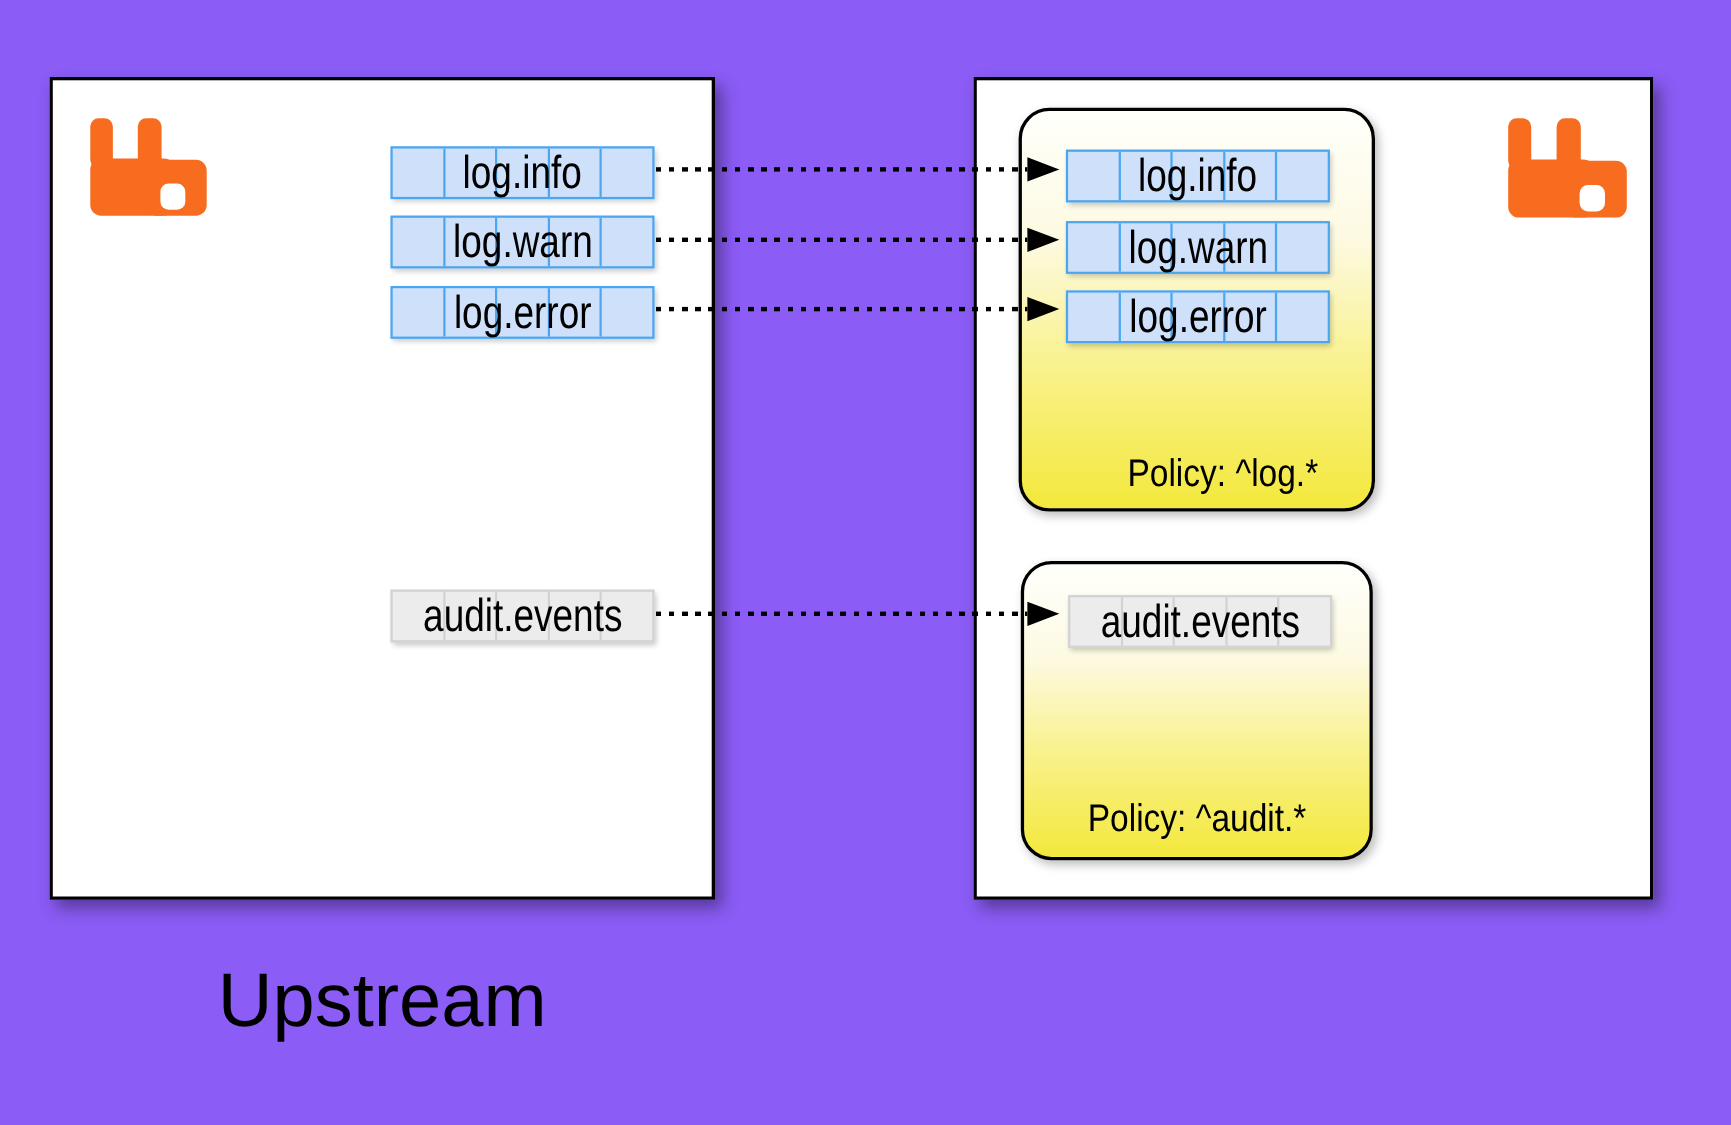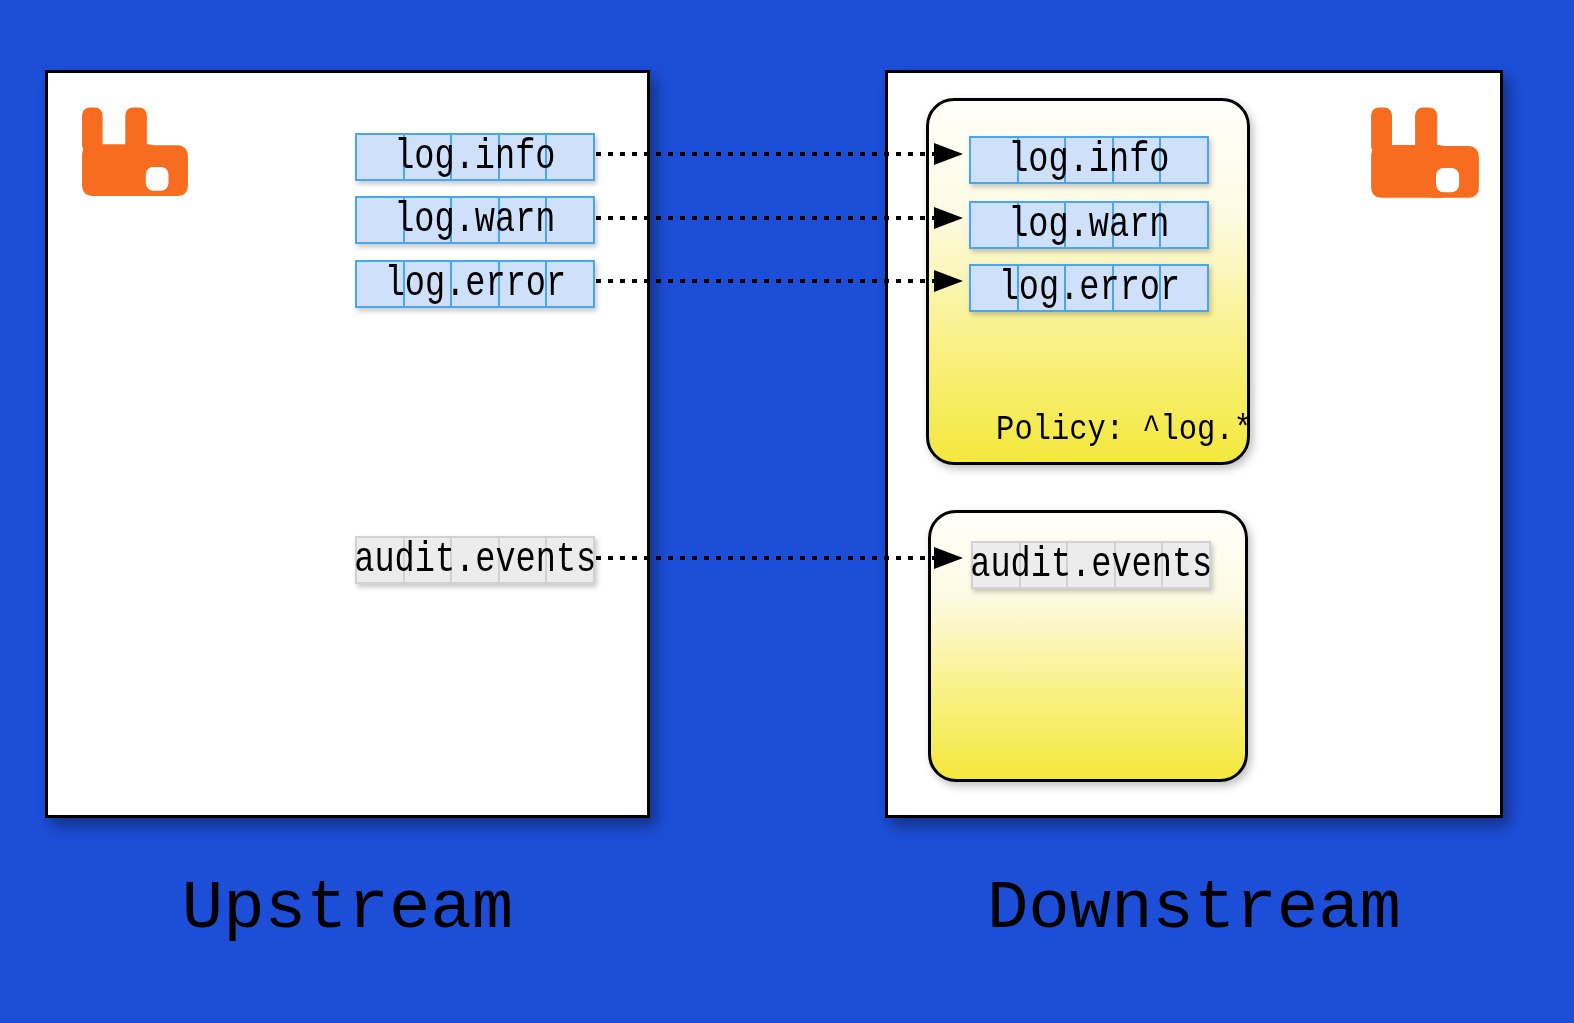--- a/index.html
+++ b/index.html
@@ -1,18 +1,18 @@
 <!DOCTYPE html>
 <html><head>
 <meta charset="utf-8">
 <style>
   html,body { margin:0; padding:0; background:#ffffff; }
   .canvas {
-    position:relative; width:1574px; height:1023px; background:#1d4ed8;
-    font-family:Liberation Mono, monospace; color:#000; overflow:hidden;
+    position:relative; width:1574px; height:1023px; background:#8b5cf6;
+    font-family:Liberation Sans, sans-serif; color:#000; overflow:hidden;
   }
   .broker {
     position:absolute; background:#ffffff; border:3px solid #000000;
     box-shadow:6px 8px 14px rgba(0,0,0,0.38); box-sizing:border-box;
   }
   .upstream-box  { left:45px;  top:70px; width:605px; height:748px; }
   .downstream-box{ left:885px; top:70px; width:618px; height:748px; }
 
   .logo { position:absolute; }
   .logo svg { display:block; }
@@ -176,31 +176,31 @@
       <div class="queue audit" style="left:40px; top:28px;">
         <div class="cell"></div>
           <div class="cell"></div>
           <div class="cell"></div>
           <div class="cell"></div>
           <div class="cell"></div>
         <div class="qlabel">
             <span>audit.events</span>
           </div>
       </div>
+      <div class="policy-label" style="bottom:18px;"><span>Policy: ^audit.*</span></div>
     </div>
   </div>
 
   <div class="link" style="top:152px;"></div>
   <div class="arrowhead" style="top:143px;"></div>
 
   <div class="link" style="top:216px;"></div>
   <div class="arrowhead" style="top:207px;"></div>
 
   <div class="link" style="top:279px;"></div>
   <div class="arrowhead" style="top:270px;"></div>
 
   <div class="link" style="top:556px;"></div>
   <div class="arrowhead" style="top:547px;"></div>
 
   <div class="big-label up">Upstream</div>
-  <div class="big-label down">Downstream</div>
 
 </div>
 
 </body></html>

